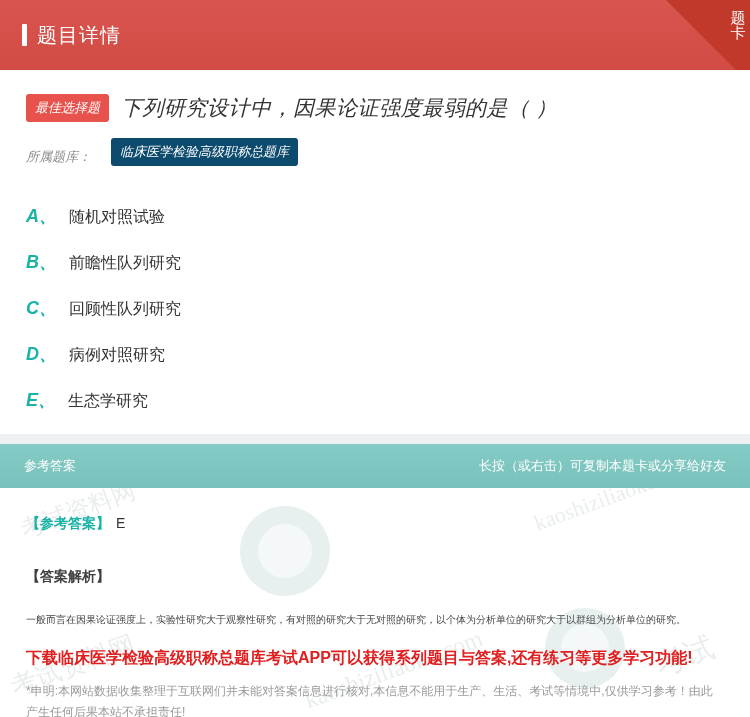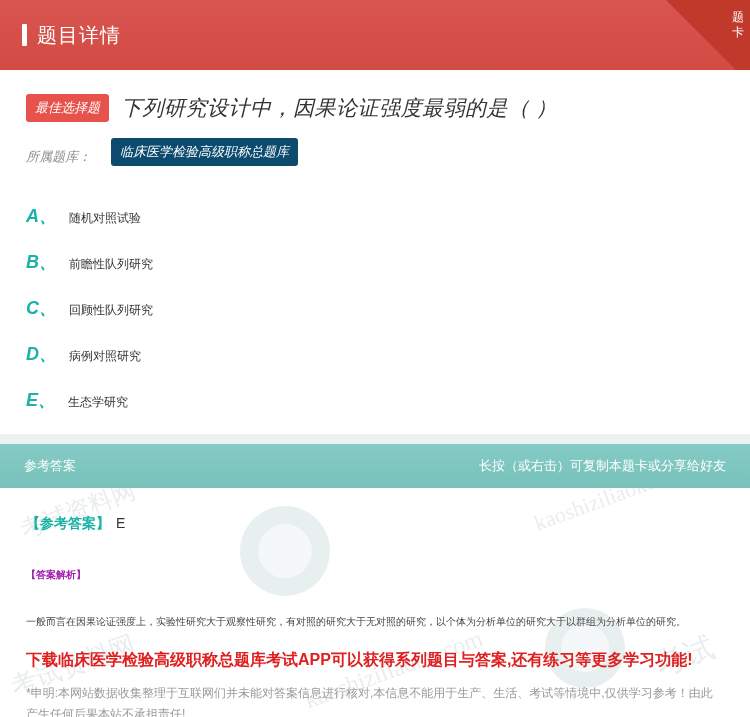--- a/index.html
+++ b/index.html
@@ -46,21 +46,21 @@
     position: absolute;
     top: 0; right: 0;
     width: 0; height: 0;
     border-top: 88px solid #c0392b;
     border-left: 88px solid transparent;
   }
   .ribbon-text {
     position: absolute;
     top: 12px; right: 6px;
     color: #ffffff;
-    font-size: 12px;
+    font-size: 15px;
     line-height: 15px;
     width: 16px;
     text-align: center;
     transform: rotate(0deg);
   }
   
   .question-area {
     padding: 24px 26px 10px 26px;
     background: #fff;
     font-style: italic;
@@ -114,21 +114,21 @@
   .option:first-child { margin-top: 14px; }
   .opt-key {
     color: #19b3a6;
     font-size: 18px;
     font-style: italic;
     font-weight: bold;
     min-width: 24px;
   }
   .opt-text {
     color: #333333;
-    font-size: 12px;
+    font-size: 16px;
   }
   
   .divider {
     height: 10px;
     background: #eef1f2;
     margin-top: 16px;
   }
   
   .answer-bar {
     height: 44px;
@@ -156,24 +156,24 @@
     display: inline-block;
   }
   .ans-value {
     color: #333;
     font-size: 14px;
     margin-left: 6px;
     letter-spacing: 2px;
   }
   .ans-row { margin-bottom: 35px; position: relative; z-index: 3;}
   .ans-analysis-title {
-    color: #a21caf;
-    font-size: 10px;
-    font-weight: bold;
-    margin-bottom: 26px;
+    color: #404040;
+    font-size: 14px;
+    font-weight: bold;
+    margin-bottom: 20px;
     position: relative; z-index: 3;
   }
   .ans-analysis-text {
     color: #444444;
     font-size: 10px;
     line-height: 28px;
     position: relative; z-index: 3;
   }
   .promo {
     color: #e02020;

